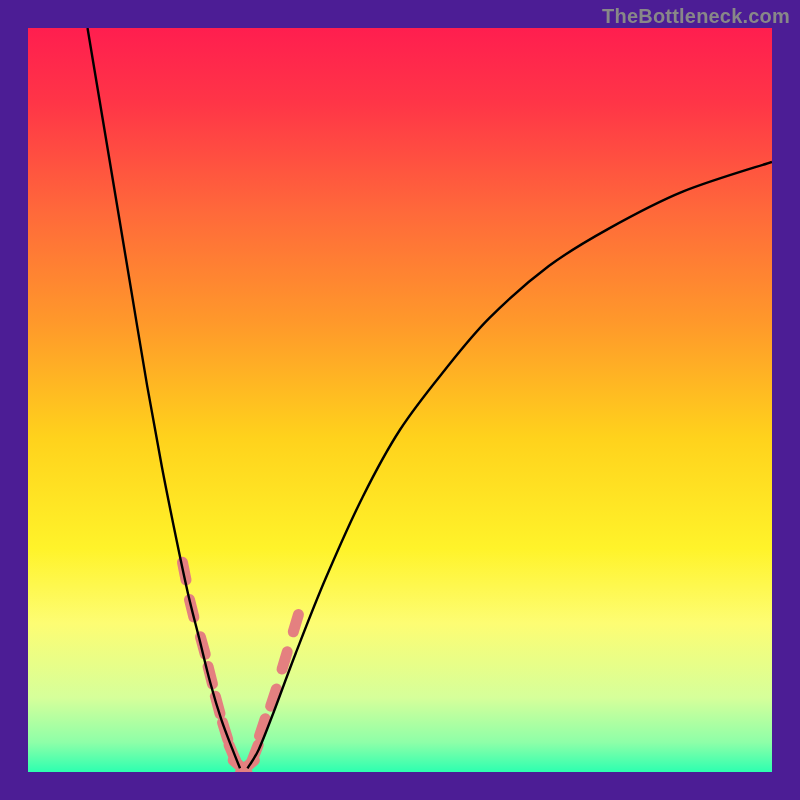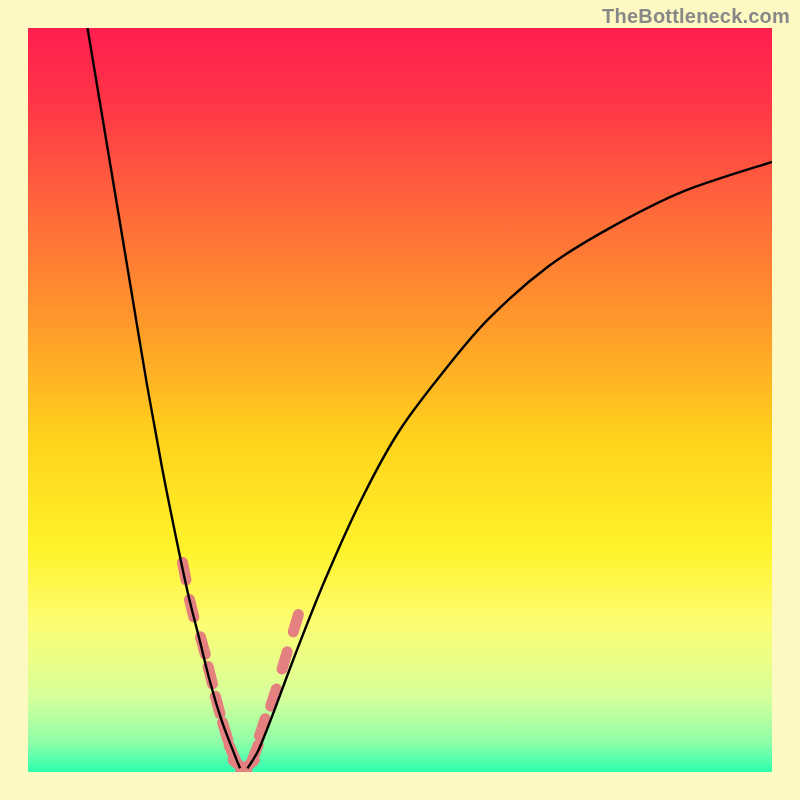--- a/index.html
+++ b/index.html
@@ -9,21 +9,21 @@
     height: 800px;
     background: #000;
     overflow: hidden;
   }
   .frame {
     position: absolute;
     top: 0;
     left: 0;
     width: 800px;
     height: 800px;
-    background: #fef9c3;
+    background: #4c1d95;
   }
   .plot {
     position: absolute;
     top: 28px;
     left: 28px;
     width: 744px;
     height: 744px;
     overflow: hidden;
   }
   .gradient {

